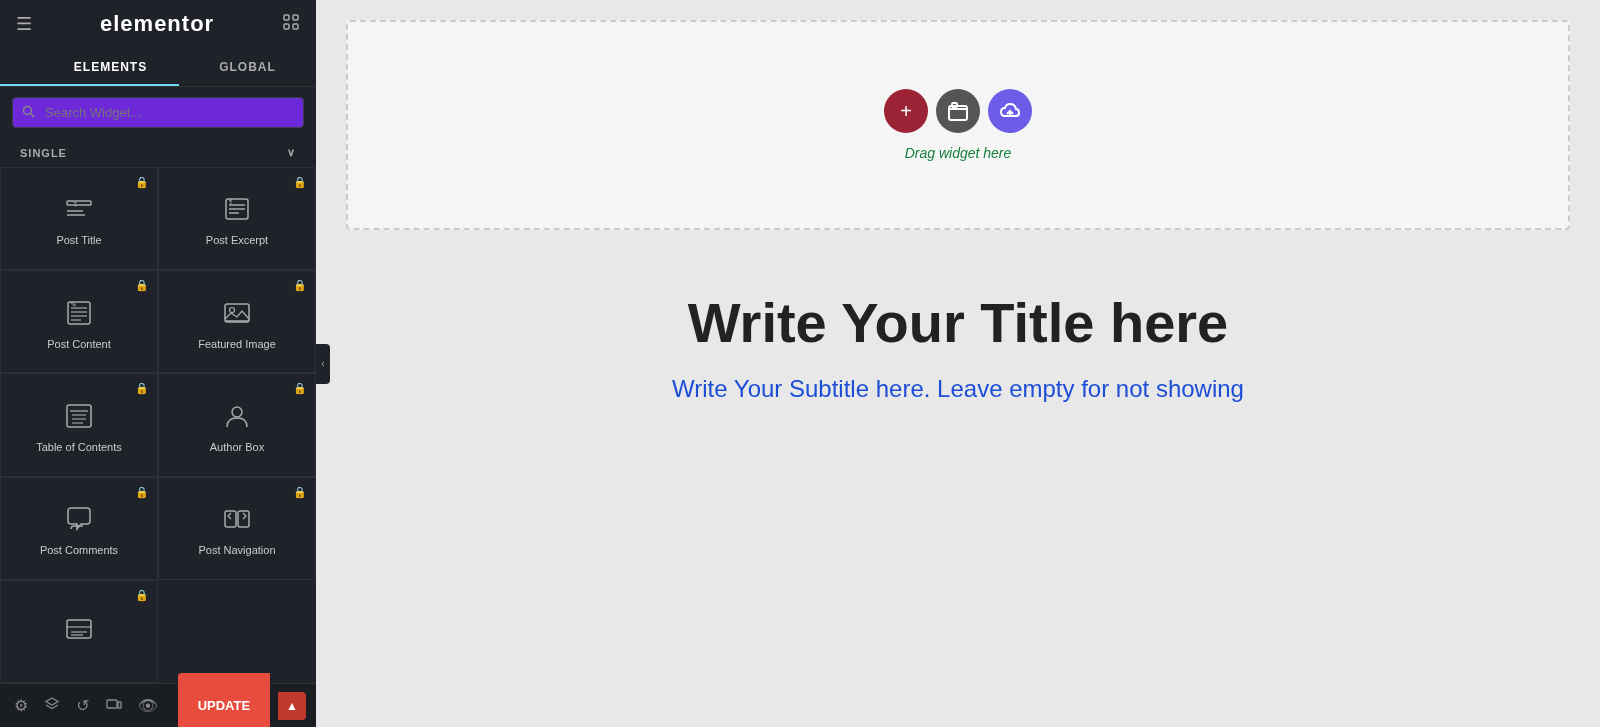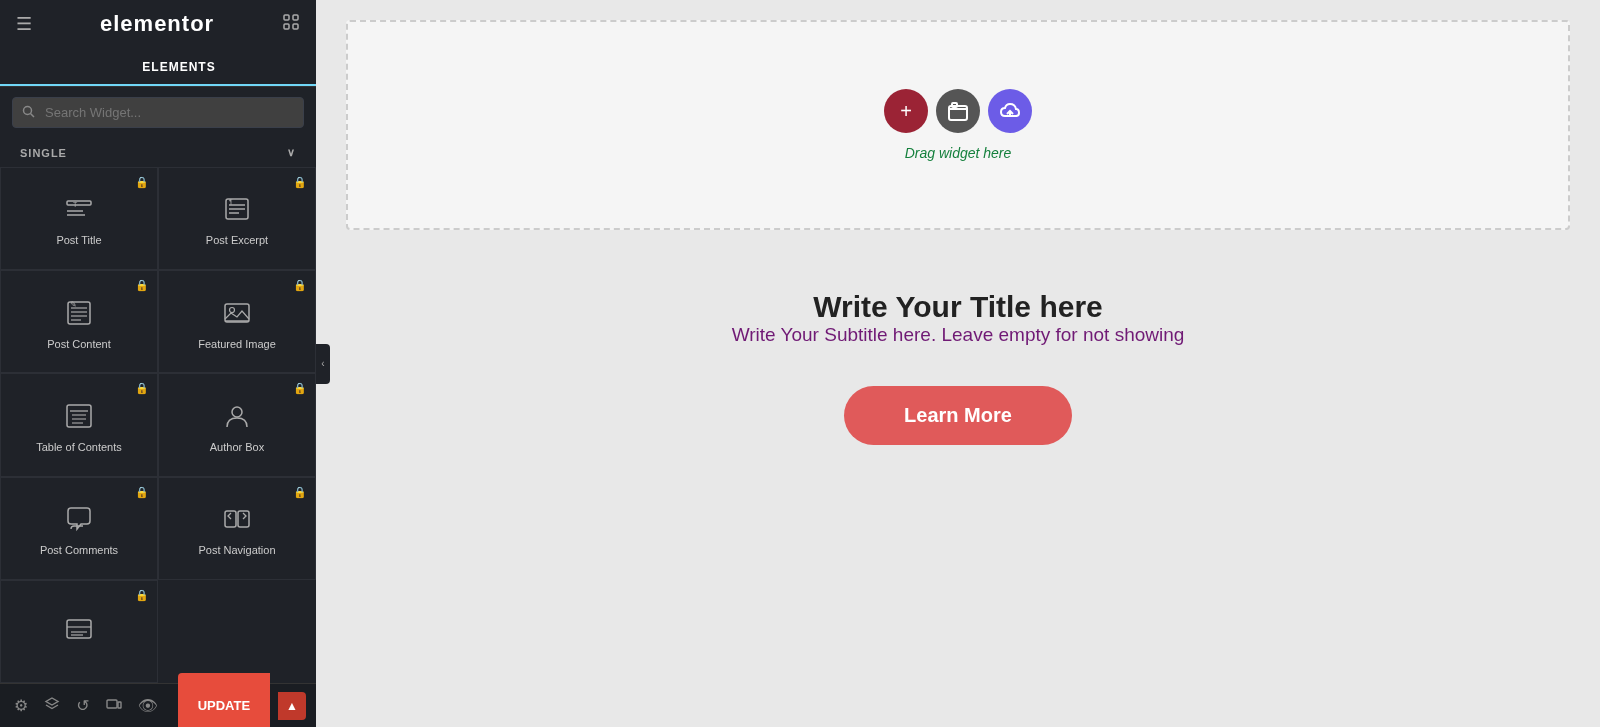--- a/index.html
+++ b/index.html
@@ -79,21 +79,21 @@
     }
 
     
     #search-container {
       padding: 10px 12px;
       background: #1f2228;
     }
 
     #search-input {
       width: 100%;
-      background: #404040;
+      background: #6d28d9;
       border: 1px solid #3a3f4a;
       border-radius: 4px;
       padding: 7px 10px 7px 32px;
       color: #aaa;
       font-size: 13px;
       outline: none;
     }
 
     #search-wrapper {
       position: relative;
@@ -280,29 +280,30 @@
       flex: 1;
       background: #e8e8e8;
       display: flex;
       flex-direction: column;
       align-items: center;
       justify-content: flex-start;
       padding: 40px 20px 20px;
     }
 
     .content-title {
-      font-size: 30px;
+      font-size: 56px;
       font-weight: 700;
       color: #222;
+      margin-bottom: 20px;
       text-align: right;
     }
 
     .content-subtitle {
-      font-size: 19px;
-      color: #701a75;
+      font-size: 24px;
+      color: #1d4ed8;
       margin-bottom: 40px;
       text-align: center;
     }
 
     .learn-more-btn {
       background: #e05a5a;
       color: #fff;
       border: none;
       border-radius: 50px;
       padding: 18px 60px;
@@ -334,20 +335,21 @@
         <rect x="2" y="2" width="5" height="5" rx="1"></rect>
         <rect x="11" y="2" width="5" height="5" rx="1"></rect>
         <rect x="2" y="11" width="5" height="5" rx="1"></rect>
         <rect x="11" y="11" width="5" height="5" rx="1"></rect>
       </svg>
     </span>
   </div>
 
   <div id="sidebar-tabs">
     <div class="tab active">ELEMENTS</div>
+    <div class="tab">GLOBAL</div>
   </div>
 
   <div id="search-container">
     <div id="search-wrapper">
       <span class="search-icon-svg">
         <svg width="13" height="13" viewBox="0 0 13 13" fill="none" stroke="#888" stroke-width="1.5">
           <circle cx="5.5" cy="5.5" r="4"></circle>
           <line x1="8.5" y1="8.5" x2="12" y2="12"></line>
         </svg>
       </span>
@@ -505,16 +507,15 @@
           <polyline points="8,14 11,11 14,14"></polyline>
         </svg>
       </button>
     </div>
     <span class="drag-hint">Drag widget here</span>
   </div>
 
   <div id="content-section">
     <h1 class="content-title">Write Your Title here</h1>
     <p class="content-subtitle">Write Your Subtitle here. Leave empty for not showing</p>
-    <button class="learn-more-btn">Learn More</button>
   </div>
 
 </div>
 
 </body></html>

